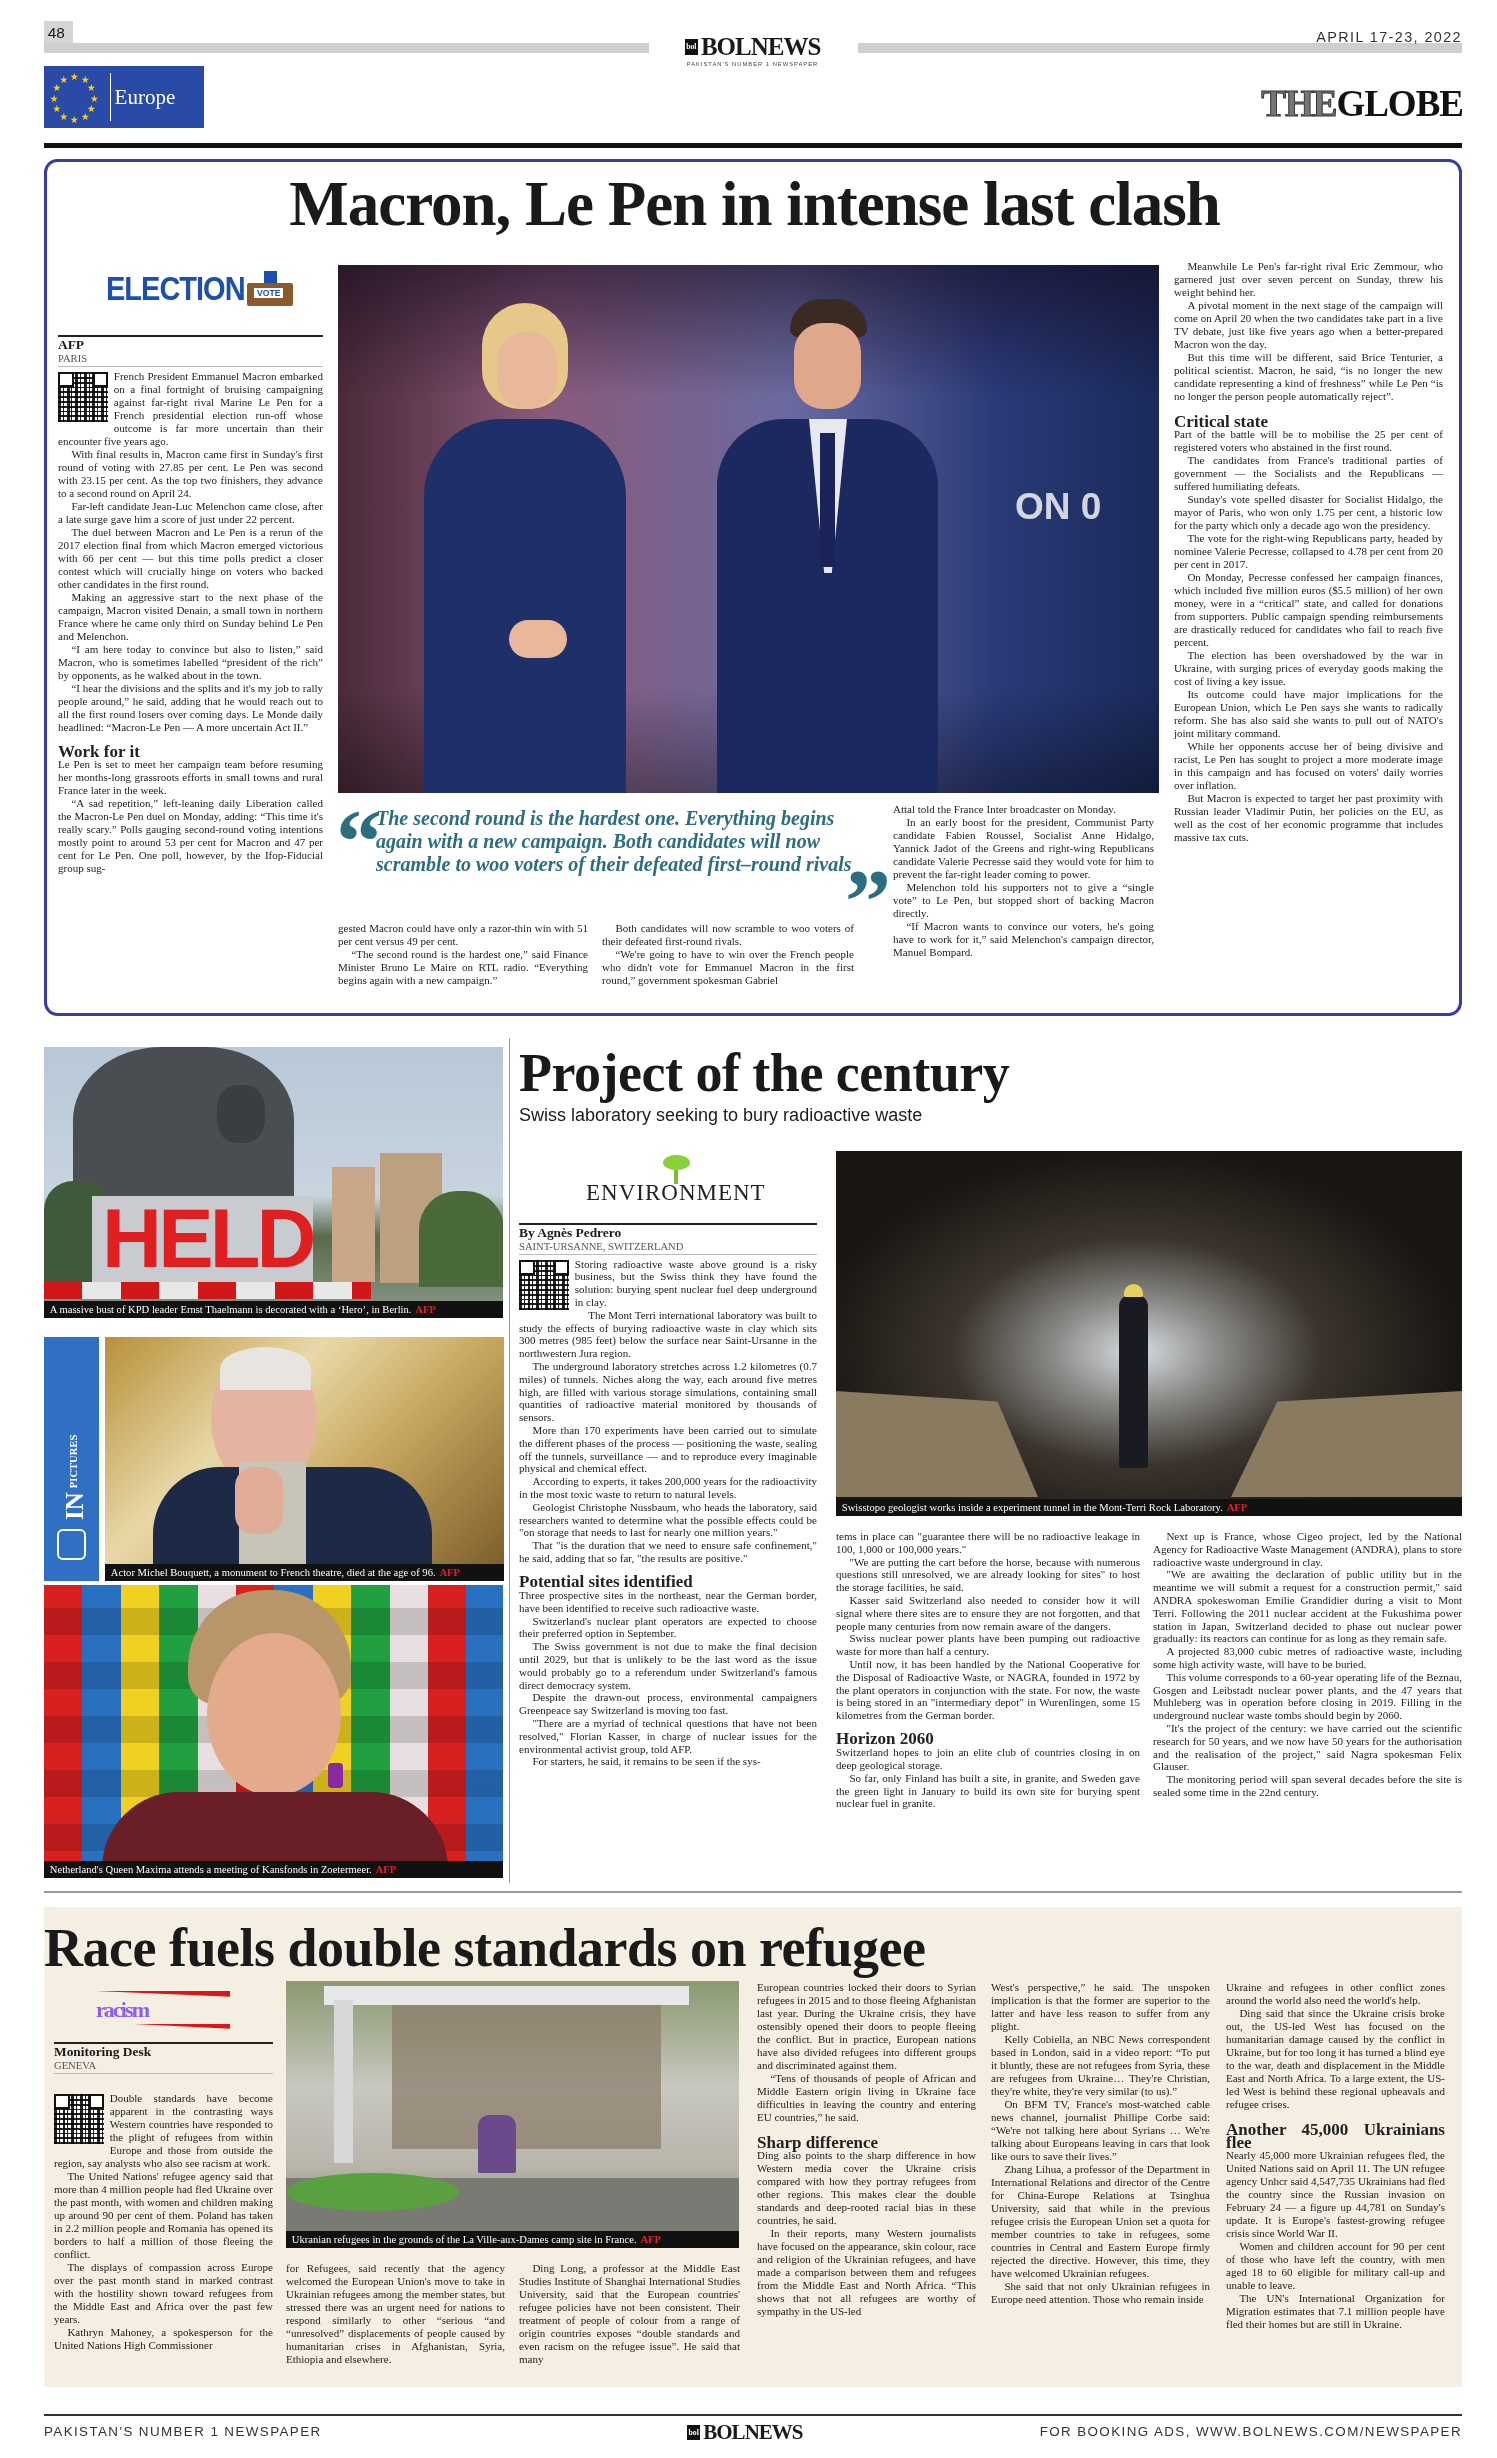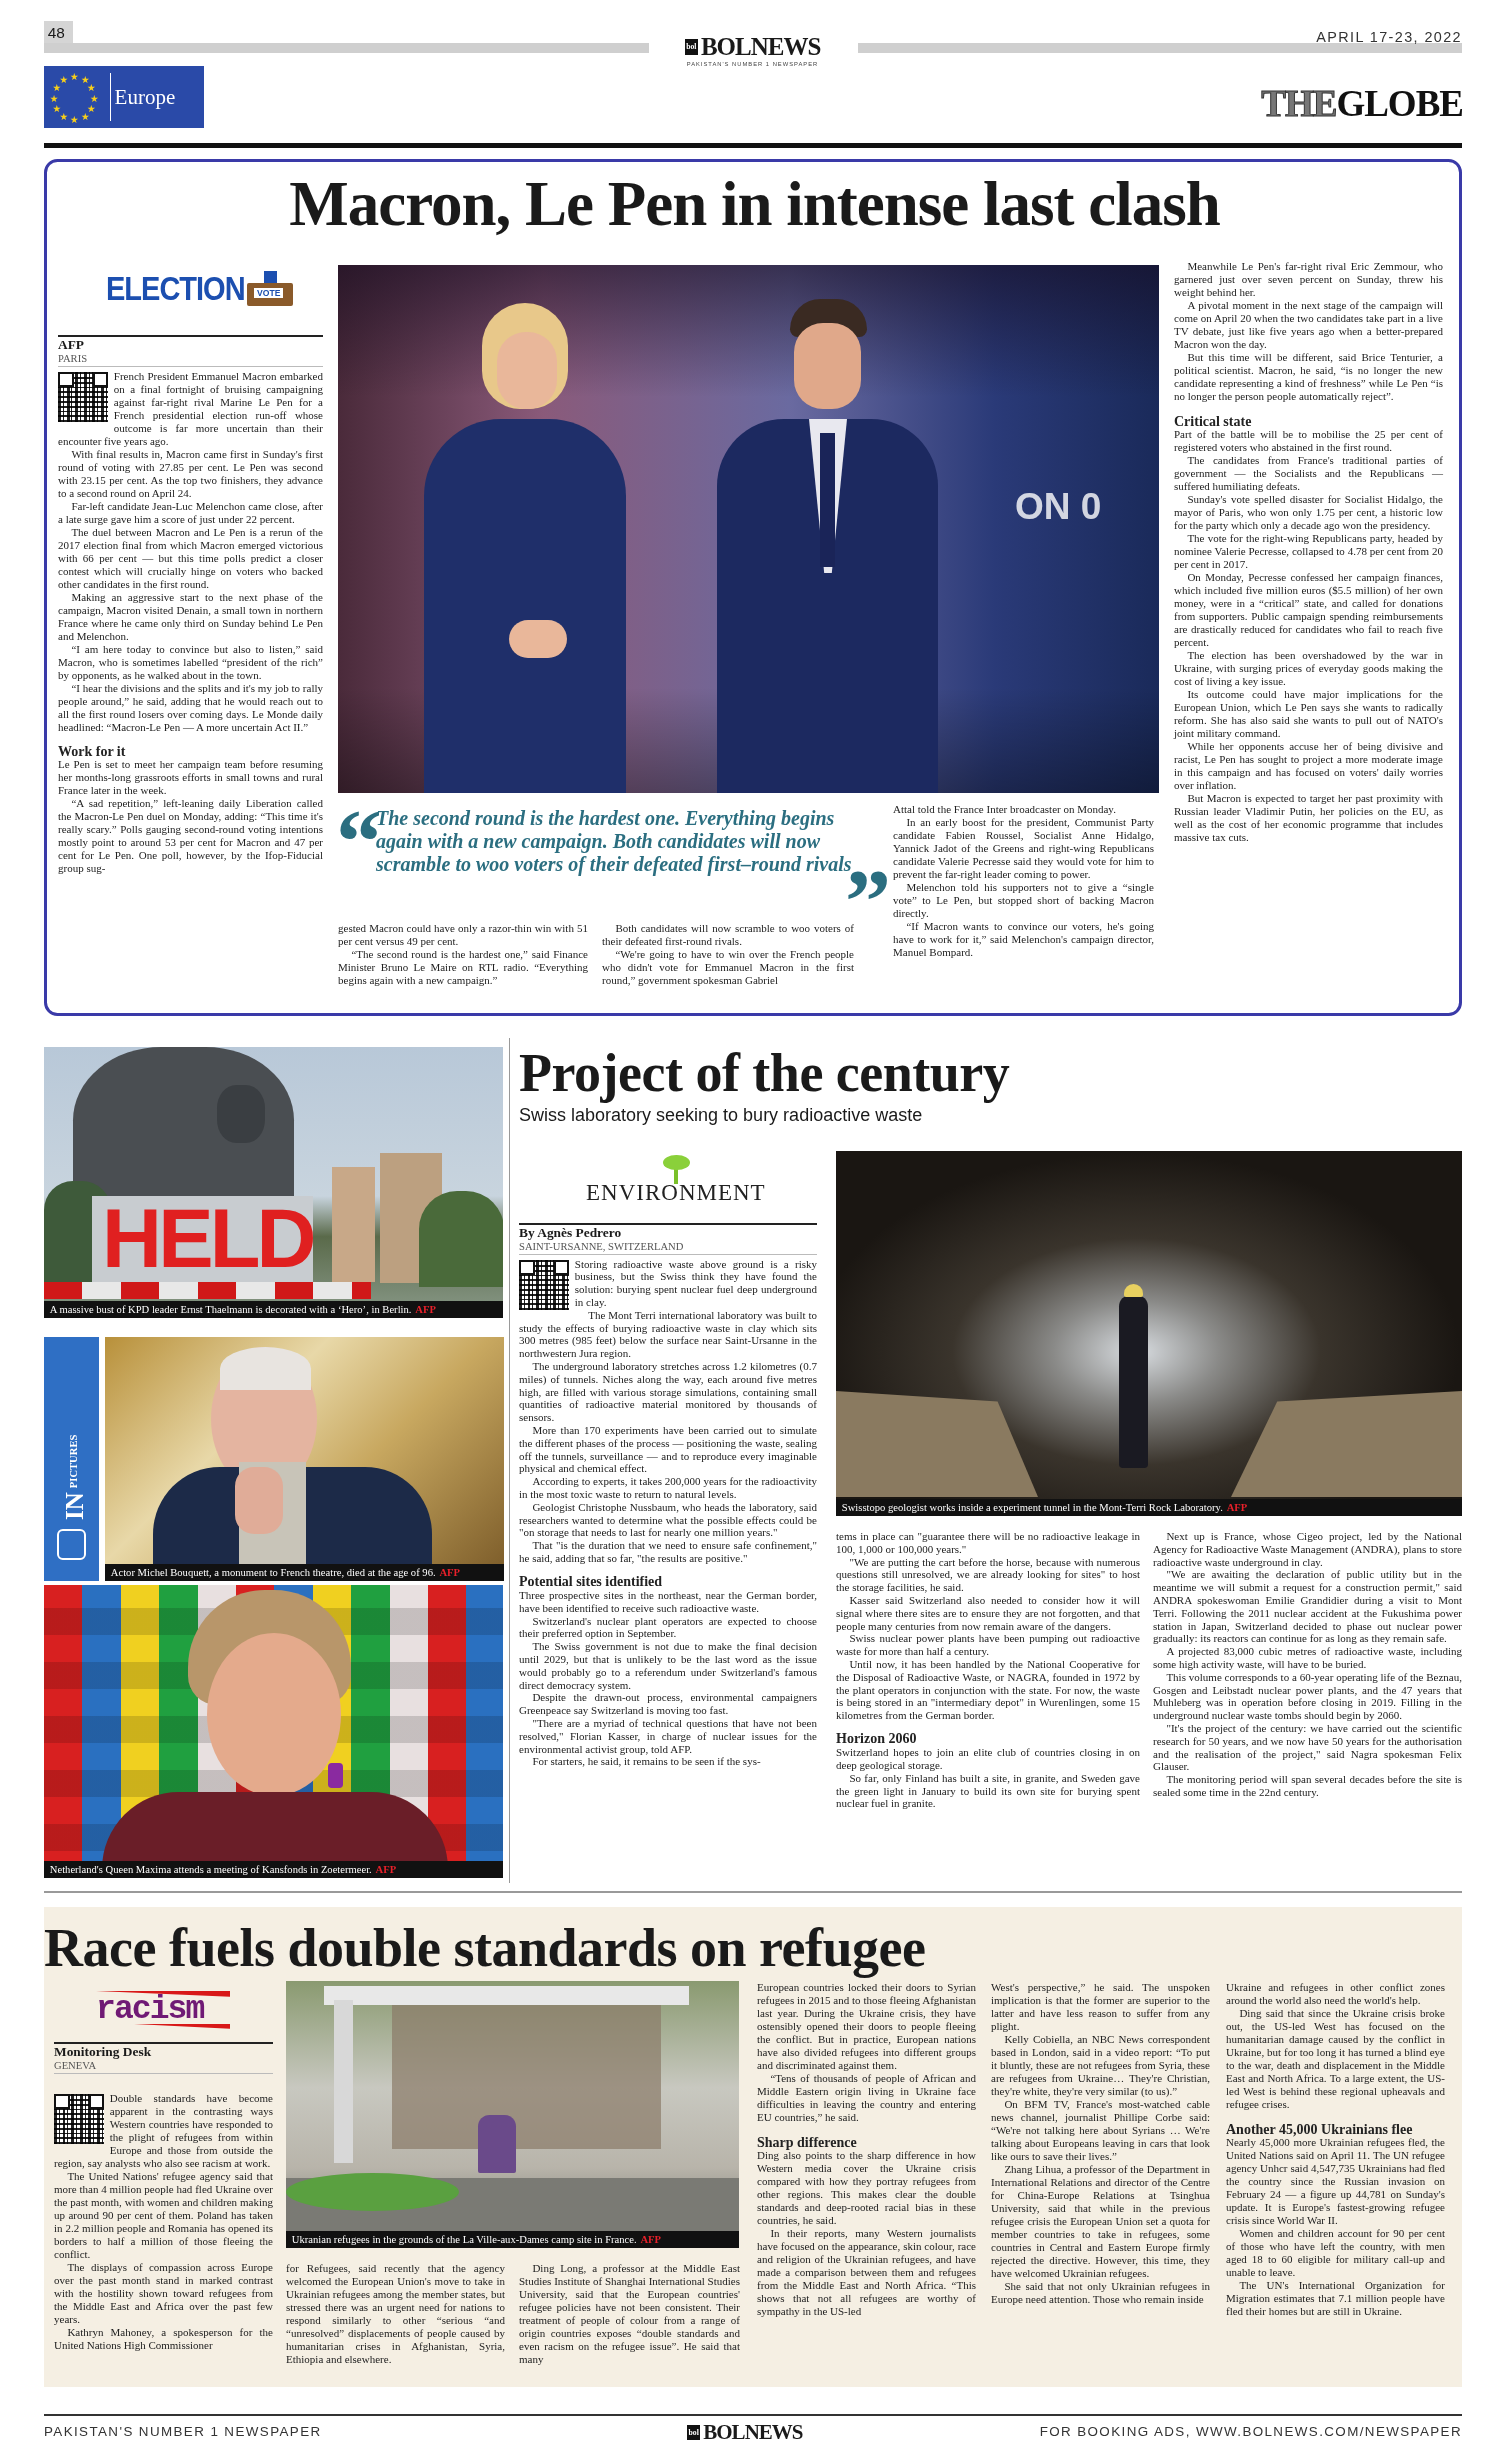--- a/index.html
+++ b/index.html
@@ -32,21 +32,21 @@
 .ballot{width:46px;height:35px;position:relative}
 .ballot .bx{position:absolute;bottom:0;left:0;width:46px;height:23px;background:#8a5a2a;border-radius:1.9px}
 .ballot .bx span{position:absolute;left:7.7px;top:4.8px;background:#fff;color:#1c4fb0;font-size:8.6px;font-weight:bold;padding:0 2.9px;font-family:"Liberation Sans",sans-serif}
 .ballot .pp{position:absolute;left:17.3px;top:0;width:13.4px;height:15.4px;background:#1c4fb0}
 .byline-rule{height:1.9px;background:#222}
 .byline{font-weight:bold;font-size:13.4px}
 .dateline{font-size:10.6px;color:#555;border-bottom:1px solid #bbb;padding-bottom:1.9px}
 .col{font-size:11px;line-height:13px;text-align:justify;color:#222}
 .col p{text-indent:13.4px}
 .col p.ni{text-indent:0}
-.col h4{font-size:14px;margin-top:11.5px;font-weight:bold;text-indent:0}
+.col h4{font-size:17px;margin-top:11.5px;font-weight:bold;text-indent:0}
 .qr{float:left;width:50px;height:50px;margin:1.9px 5.8px 1.9px 0;background:
  repeating-linear-gradient(90deg,#222 0 2.9px,#fff 2.9px 4.8px,#222 4.8px 5.8px,#fff 5.8px 8.6px),
  repeating-linear-gradient(0deg,#222 0 1.9px,#fff 1.9px 4.8px);background-blend-mode:multiply;position:relative}
 .qr::before,.qr::after{content:"";position:absolute;width:11.5px;height:11.5px;border:2.9px solid #111;background:#fff}
 .qr::before{left:0;top:0}.qr::after{right:0;top:0}
 .photo{overflow:hidden}
 .cap{background:#111;color:#fff;font-family:Liberation Serif, serif;font-size:10.6px;padding:2.9px 5.8px;white-space:nowrap;overflow:hidden}
 .cap .afp{color:#e8202a;font-weight:bold;margin-left:3.8px}
 .quote{left:338px;top:807px;width:548px;font-family:"Liberation Serif",serif;font-style:italic;font-weight:bold;font-size:20px;line-height:23px;color:#2b6e80;padding-left:38px}
 .qmark{font-family:"Liberation Serif",serif;font-size:92px;color:#2b6e80;font-weight:bold;line-height:1}
@@ -55,21 +55,21 @@
 .h2{left:519px;top:1042px;font-family:"Liberation Serif",serif;font-weight:bold;font-size:54px;letter-spacing:-0.5px}
 .sub2{left:519px;top:1105px;font-family:"Liberation Sans",sans-serif;font-size:18px}
 .env{left:586px;top:1153px;text-align:right}
 .env-txt{font-family:"Liberation Serif",serif;font-size:23px;letter-spacing:1px;color:#222}
 .inpics{left:44px;top:1337px;width:55px;height:244px;background:#2f6fc4;color:#fff}
 .inpics .lbl{position:absolute;left:17.3px;top:192px;transform:rotate(-90deg);transform-origin:left top;white-space:nowrap;font-family:"Liberation Serif",serif}
 
 .box3{left:44px;top:1907px;width:1418px;height:480px;background:#f5efe3}
 .h3{left:44px;top:1917px;width:1418px;font-family:"Liberation Serif",serif;font-weight:bold;font-size:54px;letter-spacing:-0.5px}
 .racism{left:96px;top:1989px;width:134px;height:38px}
-.racism-txt{font-family:Liberation Mono, monospace;font-weight:900;font-size:33px;letter-spacing:-1.9px;color:#701a75;line-height:33px}
+.racism-txt{font-family:Liberation Serif, serif;font-weight:900;font-size:22px;letter-spacing:-1.9px;color:#8b5cf6;line-height:33px}
 .footer-rule{left:44px;top:2414px;width:1418px;height:1.9px;background:#333}
 .foot{top:2424px;font-size:13.4px;letter-spacing:1.4px;color:#333}
 </style>
 </head>
 <body>
 
 <div class="abs pgnum sans">48</div>
 <div class="abs hbar" style="left:44px;width:605px"></div>
 <div class="abs hbar" style="left:858px;width:604px"></div>
 <div class="abs" style="left:672px;top:33px;width:161px">

